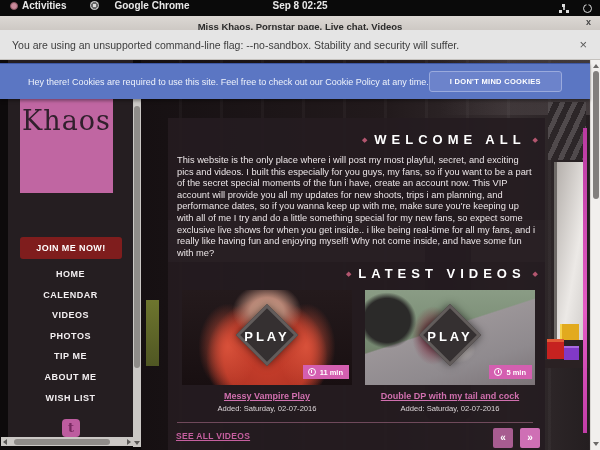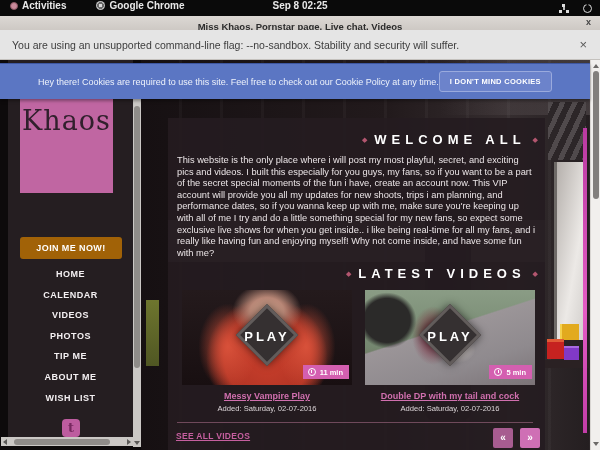--- a/index.html
+++ b/index.html
@@ -4,21 +4,21 @@
 <style>
   * { margin:0; padding:0; box-sizing:border-box; }
   html,body { width:600px; height:450px; overflow:hidden; background:#000; }
   body { font-family:"Liberation Sans", sans-serif; position:relative; }
 
   
   .topbar { position:absolute; left:0; top:0; width:600px; height:16px; background:#0a0a0a;
             display:flex; align-items:flex-start; color:#e8e8e8; font-size:10px; font-weight:bold; }
   .tb-left { display:flex; align-items:center; gap:4px; margin-left:10px; }
   .tb-dot { width:8px; height:8px; border-radius:50%; background:#c98a9a; border:1px solid #8a5560; }
-  .tb-chrome { display:flex; align-items:center; gap:4px; margin-left:30px; }
+  .tb-chrome { display:flex; align-items:center; gap:15px; margin-left:24px; }
   .chrome-ico { width:9px; height:9px; border-radius:50%;
                 background:radial-gradient(circle at 50% 50%, #dcdcdc 0 25%, #6a6a6a 26% 55%, #bdbdbd 56%); }
   .tb-clock { position:absolute; left:0; right:0; text-align:center; }
   .tb-right { position:absolute; right:8px; top:0; height:16px; display:flex; align-items:center; gap:14px; }
   .net-ico { position:relative; width:10px; height:9px; }
   .net-ico span { position:absolute; width:3px; height:3px; background:#ddd; }
   .net-ico span:nth-child(1){ left:3px; top:0; }
   .net-ico span:nth-child(2){ left:0; bottom:0; }
   .net-ico span:nth-child(3){ right:0; bottom:0; }
   .net-ico i { position:absolute; left:4px; top:3px; width:2px; height:3px; background:#bbb; }
@@ -64,21 +64,21 @@
   .sill { position:absolute; left:545px; top:300px; width:45px; height:8px; background:#2a2123; }
   .magenta-streak { position:absolute; left:583px; top:68px; width:4px; height:305px;
                     background:linear-gradient(#b93aa2, #e45cc4 60%, #c23da8); filter:blur(.5px); }
 
   
   .sidebar { position:absolute; left:8px; top:0; width:125px; height:377px; background:#251e21; }
   .logo-box { position:absolute; left:12px; top:17px; width:93px; height:116px; background:#c066a2;
               text-align:center; color:#31202d; font-family:"DejaVu Serif", serif; overflow:hidden; }
   .logo-miss { font-size:24px; line-height:26px; margin-top:1px; letter-spacing:1px; }
   .logo-khaos { font-size:27px; line-height:30px; margin-top:2px; letter-spacing:1px; }
-  .join-btn { position:absolute; left:12px; top:177px; width:102px; height:22px; background:#a16207;
+  .join-btn { position:absolute; left:12px; top:177px; width:102px; height:22px; background:#7f1d1d;
               border:none; border-radius:3px; color:#fff; font-weight:bold; font-size:9px; letter-spacing:.4px;
               font-family:"Liberation Sans", sans-serif; }
   .menu { position:absolute; left:0; top:204px; width:125px; text-align:center; }
   .menu-item { height:20.6px; line-height:20.6px; color:#f4f0f2; font-size:9px; font-weight:bold; letter-spacing:.5px; cursor:pointer; }
   .tw-btn { position:absolute; left:54px; top:359px; width:18px; height:18px; background:#bd5c9f; border-radius:4px;
             color:#76285f; font-family:"DejaVu Serif", serif; font-weight:bold; font-size:13px;
             text-align:center; line-height:17px; }
 
   
   .sb-vtrack { position:absolute; left:133px; top:38px; width:8px; height:349px; background:#cbc8c5; }
@@ -134,21 +134,21 @@
            font-size:10px; font-weight:bold; text-align:center; line-height:20px; }
   .pager-prev { left:325px; background:#a75c90; }
   .pager-next { left:352px; background:#cf6fb5; }
 
   
   .cookie { position:absolute; left:0; top:3px; width:590px; height:36px; background:#5b76c3;
             border-top:1px solid #3e57a2; box-shadow:0 2px 3px rgba(0,0,0,.35); z-index:50;
             display:flex; align-items:center; justify-content:center; }
   .cookie .msg { color:#eef2fb; font-size:9px; }
   .cookie-btn { background:#6c83cb; border:1px solid #9aaadd; border-radius:3px; color:#fff;
-                font-size:7.5px; font-weight:bold; padding:5px 10px; letter-spacing:.3px;
+                font-size:7.5px; font-weight:bold; padding:5px 20px; letter-spacing:.3px;
                 font-family:"Liberation Sans", sans-serif; }
 
   
   .br-track { position:absolute; right:0; top:0; width:10px; height:390px; background:#f1efed; border-left:1px solid #d8d5d2; }
   .br-up { position:absolute; left:2px; top:4px; width:0; height:0;
            border-left:3px solid transparent; border-right:3px solid transparent; border-bottom:4px solid #6b6967; }
   .br-thumb { position:absolute; left:1.5px; top:11px; width:6px; height:128px; background:#827f7d; border-radius:3px; }
   .br-down { position:absolute; left:2px; bottom:4px; width:0; height:0;
              border-left:3px solid transparent; border-right:3px solid transparent; border-top:4px solid #6b6967; }
 </style>

